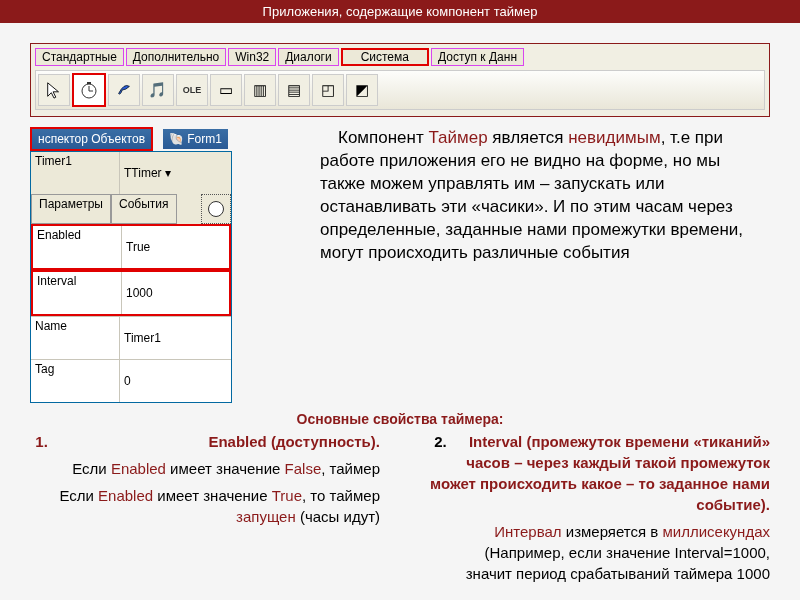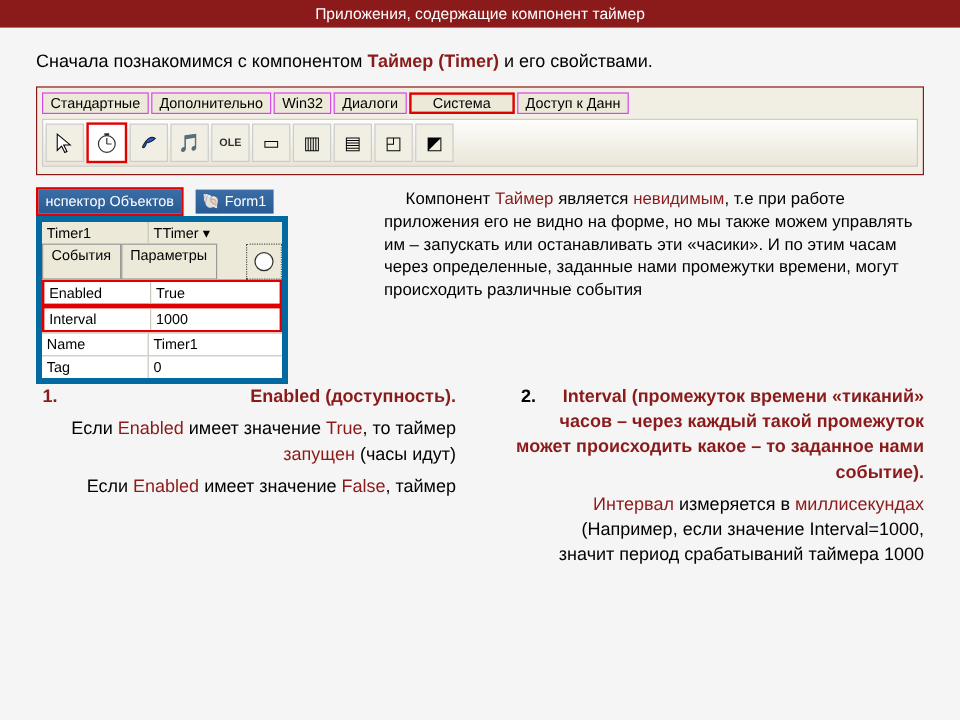--- a/index.html
+++ b/index.html
@@ -90,48 +90,48 @@
   .form-tag {
     background: linear-gradient(#3a6ea5,#2a5a95);
     color:#fff;
     font-size:12px;
     padding:3px 6px;
     display:inline-block;
     margin-left:6px;
   }
   .insp-box {
     background:#ece9d8;
-    border:5px solid #0369a1;
+    border:1px solid #0369a1;
     width: 200px;
     font-size:12px;
   }
   .insp-row {
     display:flex;
     border-top:1px solid #c9c6ba;
     background:#fff;
   }
   .insp-row.hdr { background:#ece9d8;border-top:none; }
   .insp-cell-l { width:80px; padding:2px 4px; border-right:1px solid #c9c6ba;}
-  .insp-cell-r { flex:1; padding:2px 4px;}
+  .insp-cell-r { flex:1; padding:14px 4px;}
   .tabs2 { display:flex; font-size:12px; }
   .tab2 { background:#ece9d8;border:1px solid #999;padding:2px 7px;}
   .hl-red { border:2px solid #e00000; }
   .clock-icon {
     display:inline-block;width:28px;height:28px;
     border:1px dotted #555;
     position:relative;
     margin-left: 20px;
     vertical-align: top;
   }
   .clock-icon::after{
     content:"";position:absolute;left:6px;top:6px;width:14px;height:14px;
     border:1px solid #333;border-radius:50%;
     background:#fff;
   }
-  .right-text { flex:1; font-size:14px; line-height:1.35; }
+  .right-text { flex:1; font-size:17px; line-height:1.35; }
   
   .section-h {
     text-align:center;
     color:#8b1a1a;
     font-weight:bold;
     margin: 8px 0 4px 0;
   }
   .lower {
     display:flex;
     gap: 40px;
@@ -142,23 +142,20 @@
   .p2 { margin: 6px 0 0 22px; font-weight:normal;}
   .indent { margin-left: 18px;}
 </style>
 </head>
 <body>
 
 <div class="title-bar">Приложения, содержащие компонент таймер</div>
 
 <div class="content">
 
-  <div class="intro">
-    <span>Сначала познакомимся с компонентом </span><span class="dark-red bold">Таймер (Timer)</span><span> и его свойствами.</span>
-  </div>
 
   <div class="toolbar-block">
     <div class="tab-row">
       <div class="tab">Стандартные</div>
       <div class="tab">Дополнительно</div>
       <div class="tab">Win32</div>
       <div class="tab">Диалоги</div>
       <div class="tab selected">Система</div>
       <div class="tab">Доступ к Данн</div>
     </div>
@@ -198,22 +195,22 @@
       <div>
         <span class="insp-title">нспектор Объектов</span>
         <span class="form-tag">🐚 <span>Form1</span></span>
       </div>
       <div class="insp-box">
         <div class="insp-row hdr">
           <div class="insp-cell-l">Timer1</div>
           <div class="insp-cell-r"><span>TTimer</span> ▾</div>
         </div>
         <div class="tabs2">
+          <div class="tab2">Параметры</div>
           <div class="tab2">События</div>
-          <div class="tab2">Параметры</div>
           <div style="flex:1"></div>
           <span class="clock-icon"></span>
         </div>
         <div class="insp-row hl-red">
           <div class="insp-cell-l">Enabled</div>
           <div class="insp-cell-r">True</div>
         </div>
         <div class="insp-row hl-red">
           <div class="insp-cell-l">Interval</div>
           <div class="insp-cell-r">1000</div>
@@ -227,31 +224,32 @@
           <div class="insp-cell-r">0</div>
         </div>
       </div>
     </div>
 
     <div class="right-text">
       <span class="indent">Компонент </span><span class="dark-red">Таймер</span><span> является </span><span class="dark-red">невидимым</span><span>, т.е при работе приложения его не видно на форме, но мы также можем управлять им – запускать или останавливать эти «часики». И по этим часам через определенные, заданные нами промежутки времени, могут происходить различные события</span>
     </div>
   </div>
 
+  <div class="section-h">Основные свойства таймера:</div>
 
   <div class="lower">
     <div class="col">
       <ol class="num-list">
         <li class="dark-red">Enabled (доступность).</li>
       </ol>
       <div class="p2">
+        <span>Если </span><span class="dark-red">Enabled</span><span> имеет значение </span><span class="dark-red">False</span><span>, таймер</span>
+      </div>
+      <div class="p2">
         <span>Если </span><span class="dark-red">Enabled</span><span> имеет значение </span><span class="dark-red">True</span><span>, то таймер </span><span class="dark-red">запущен</span><span> (часы идут)</span>
-      </div>
-      <div class="p2">
-        <span>Если </span><span class="dark-red">Enabled</span><span> имеет значение </span><span class="dark-red">False</span><span>, таймер</span>
       </div>
     </div>
     <div class="col">
       <div>
         <span class="bold">2.</span>
         <span class="dark-red bold indent">
           <span>Interval</span><span> (промежуток времени «тиканий» часов – через каждый такой промежуток может происходить какое – то заданное нами событие).</span>
         </span>
       </div>
       <div class="p2">

